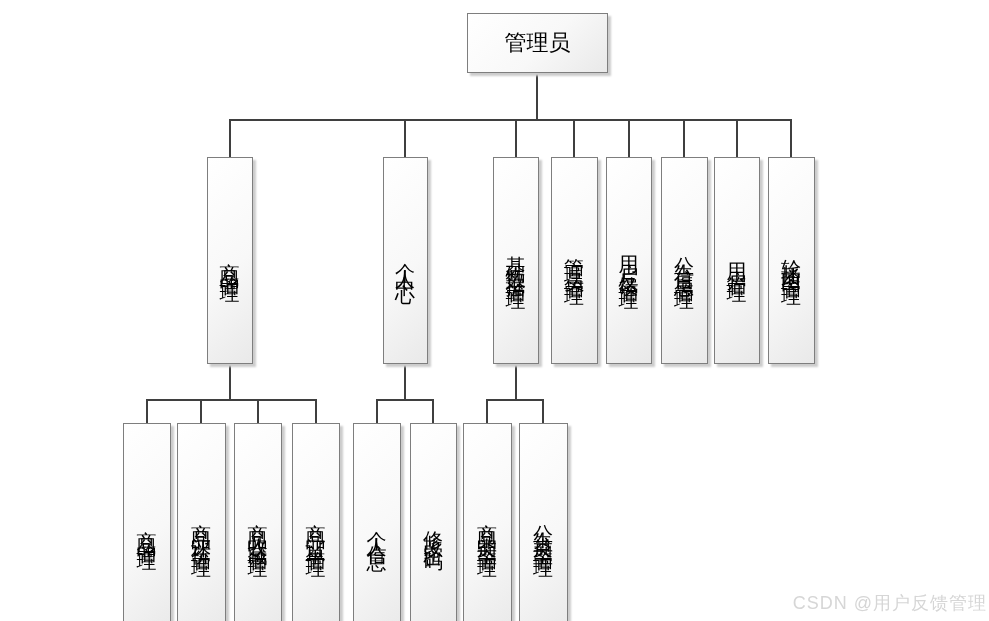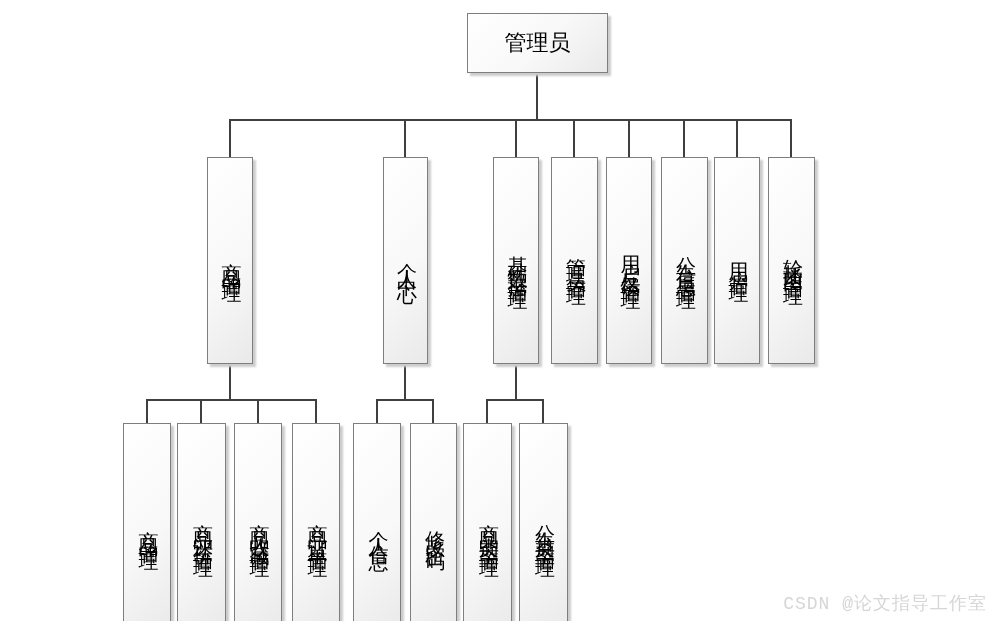--- a/index.html
+++ b/index.html
@@ -2,21 +2,21 @@
 <html><head>
 <meta charset="utf-8">
 <style>
   html, body { margin: 0; padding: 0; background: #ffffff; }
   .canvas {
     position: relative;
     width: 989px;
     height: 621px;
     overflow: hidden;
     background: #ffffff;
-    font-family: Liberation Mono, monospace;
+    font-family: Liberation Sans, sans-serif;
   }
   .box {
     position: absolute;
     box-sizing: border-box;
     background: linear-gradient(135deg, #ffffff 0%, #f8f8f8 55%, #e9e9e9 100%);
     border: 1.5px solid #7e7e7e;
     box-shadow: 3px 3px 2px #cccccc;
     display: flex;
     align-items: center;
     justify-content: center;
@@ -129,15 +129,15 @@
     <span class="vtext">修改密码</span>
   </div>
 
   <div class="box" style="left:463px; top:423px; width:49px; height:212px;">
     <span class="vtext">商品类型管理</span>
   </div>
   <div class="box" style="left:519px; top:423px; width:49px; height:212px;">
     <span class="vtext">公告类型管理</span>
   </div>
 
-  <div class="watermark">CSDN @论文指导工作室</div>
+  <div class="watermark">CSDN @用户反馈管理</div>
 
 </div>
 
 </body></html>

